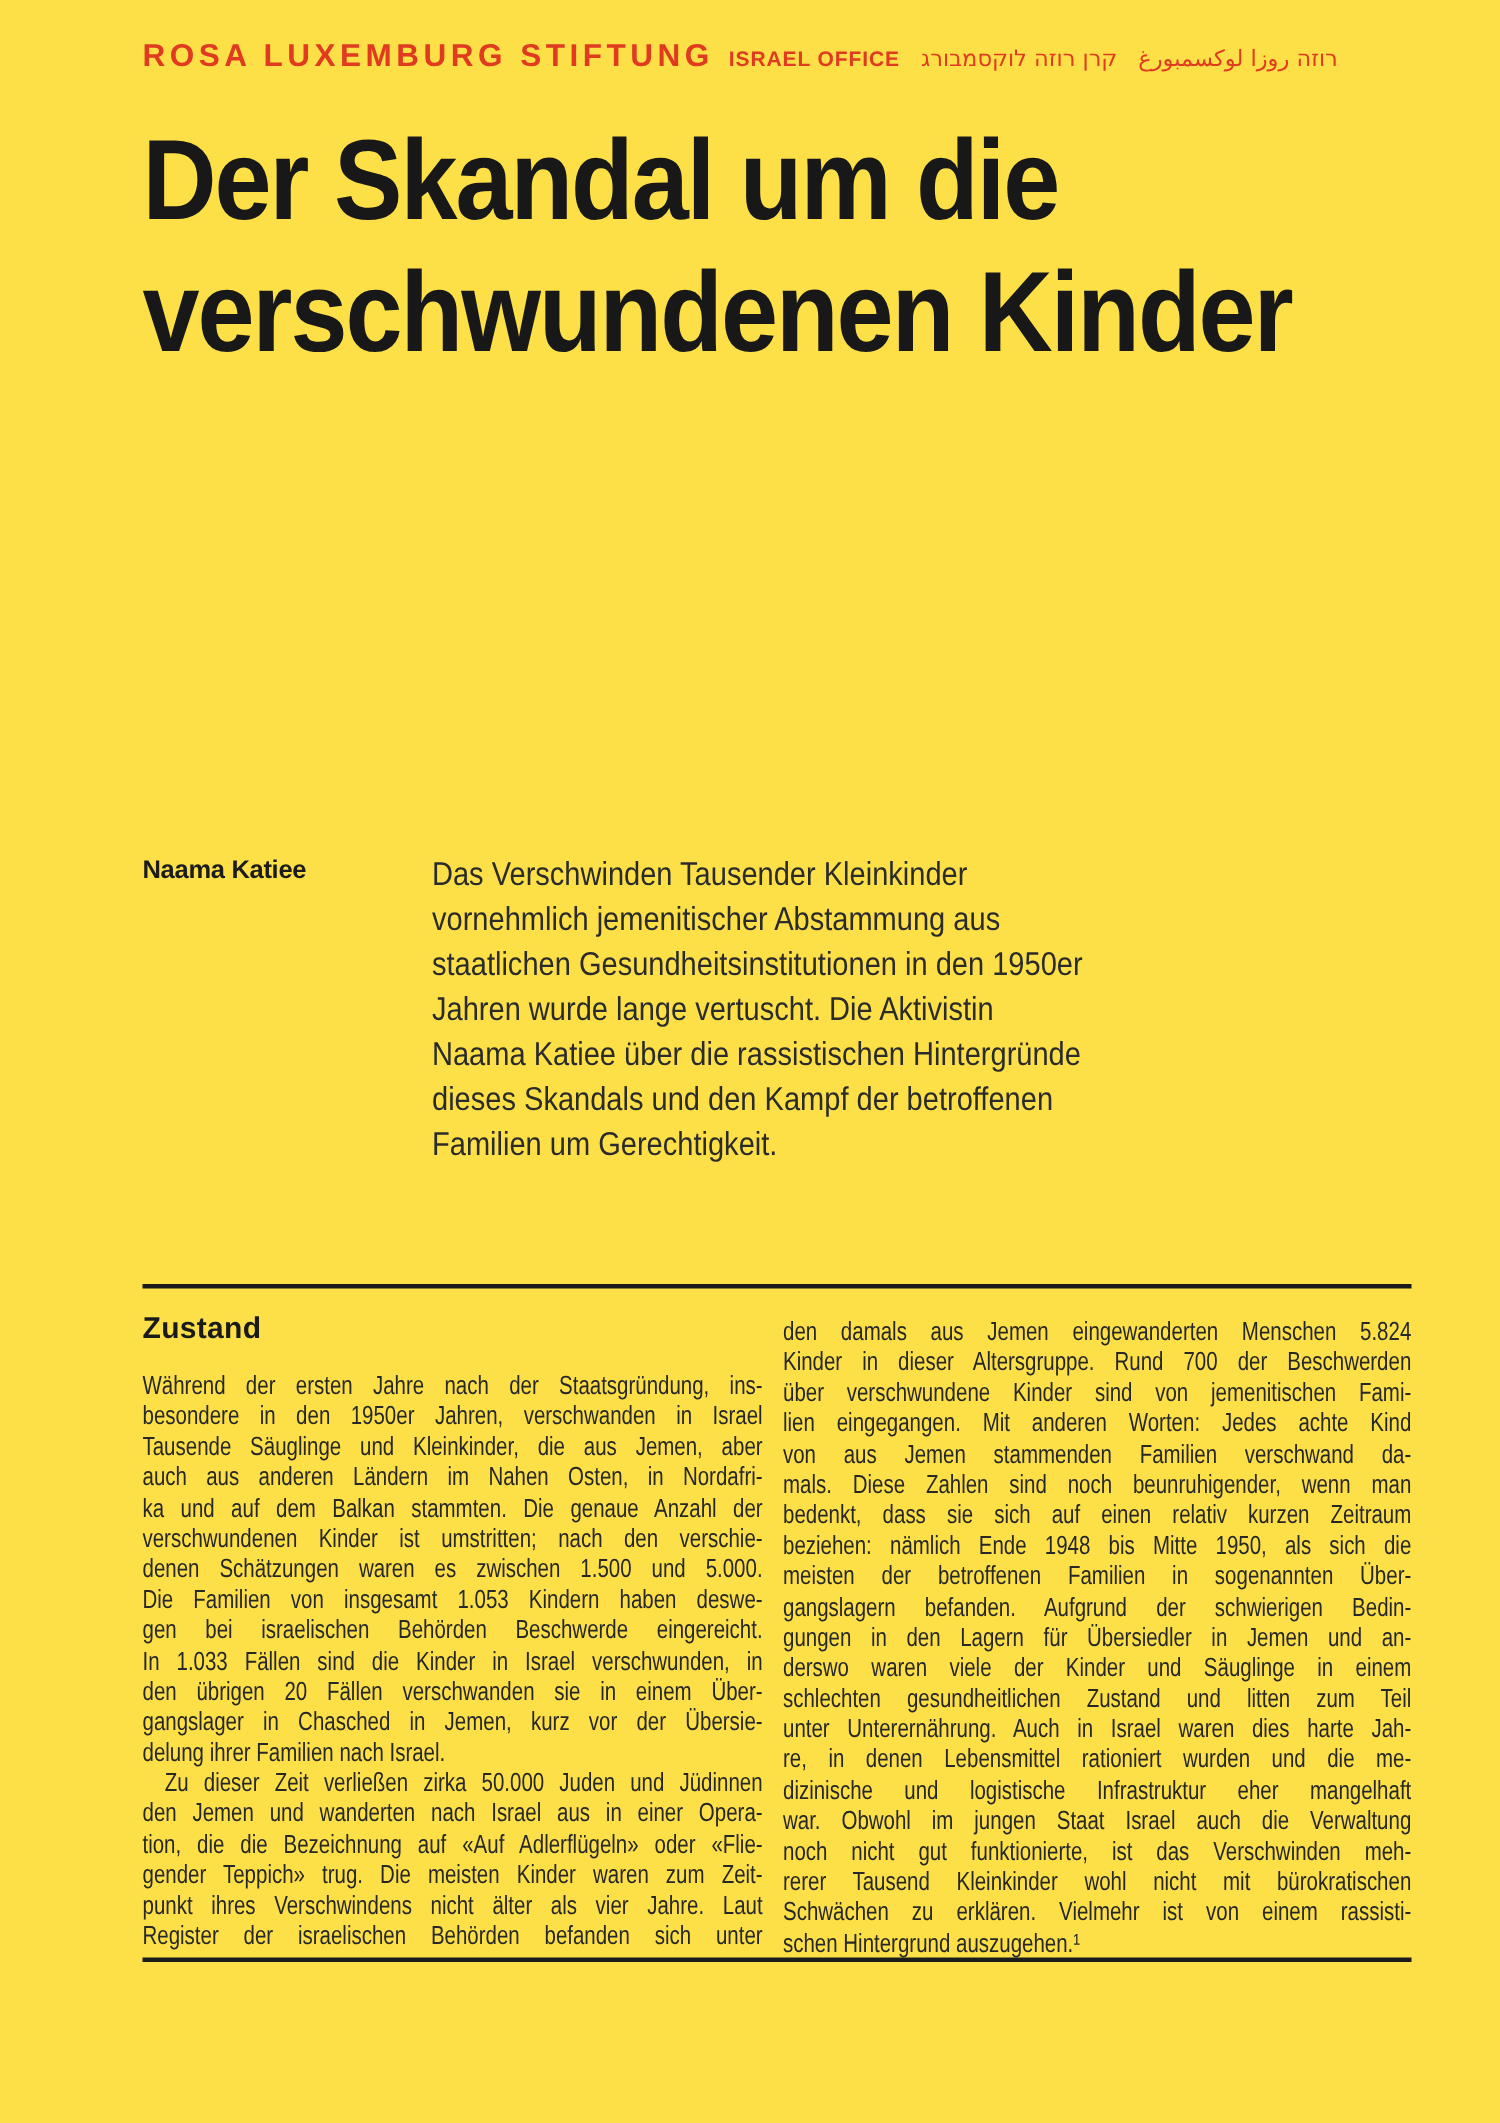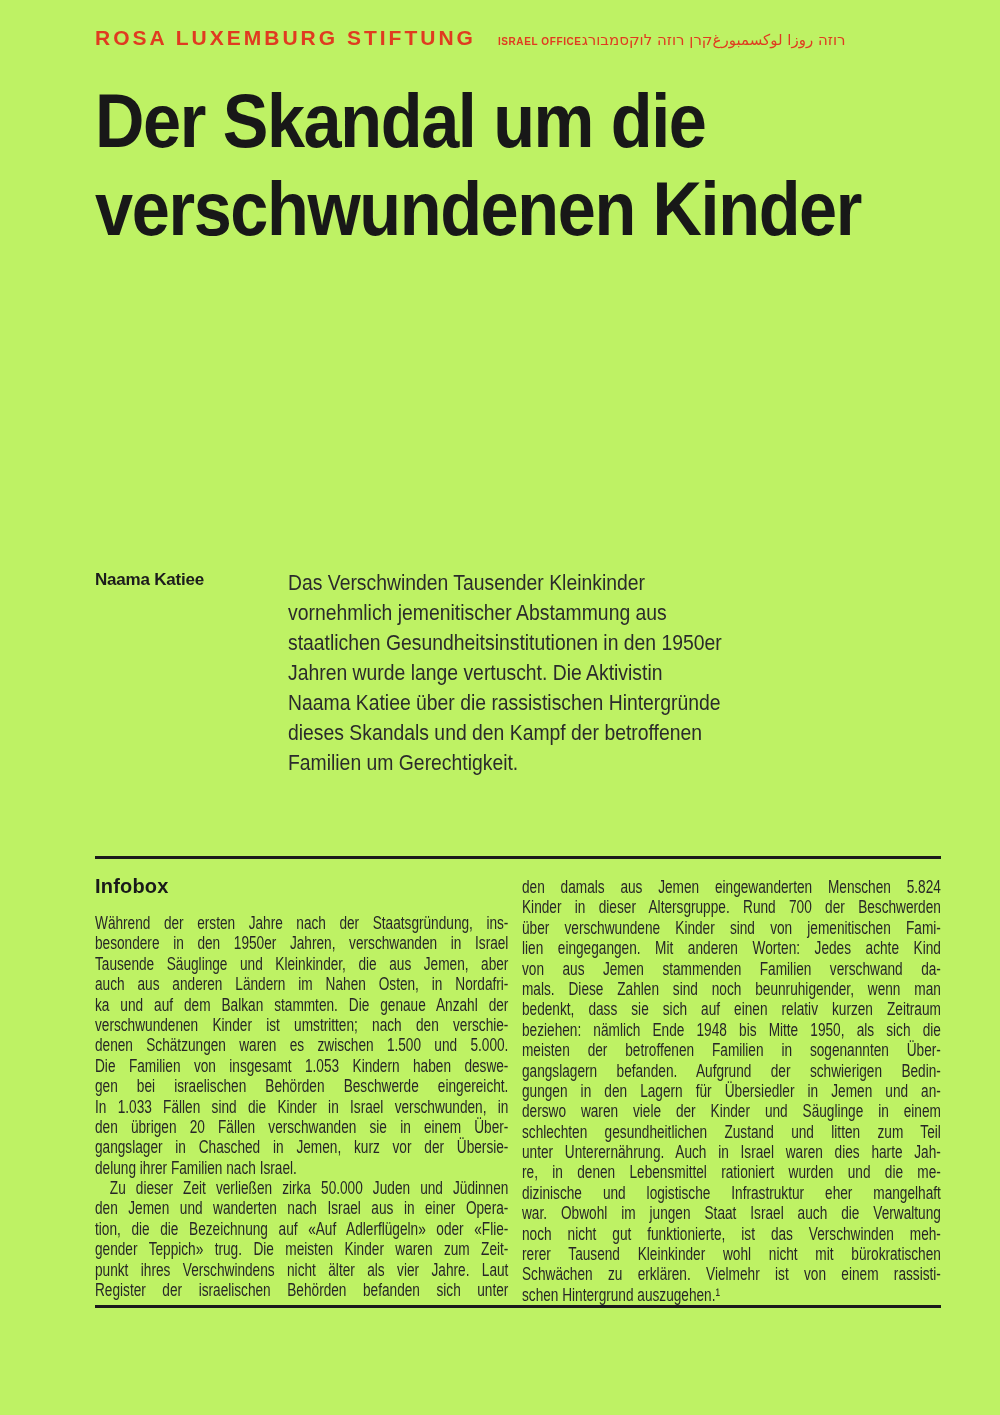--- a/index.html
+++ b/index.html
@@ -1,39 +1,39 @@
 <!DOCTYPE html>
 <html lang="de" style="--brand: #e03b20;"><head>
 <meta charset="utf-8">
 <style>
   html,body{margin:0;padding:0;background:#e9e9e9;}
   .page{
     position:relative;
     width:1000px;height:1415px;
     margin:0 auto;
-    background:#bef264;
+    background:#fde047;
     font-family:"Liberation Sans",sans-serif;
     color:#262626;
     overflow:hidden;
   }
   
   .masthead{
     position:absolute;left:95px;top:26px;width:860px;
     display:flex;align-items:baseline;white-space:nowrap;
   }
   .brand{
     color:var(--brand,#e03b20);
     font-size:21px;font-weight:800;letter-spacing:3px;
   }
   .office{
-    margin-left:22px;color:var(--brand,#e03b20);
-    font-size:10px;font-weight:600;letter-spacing:0.6px;
+    margin-left:10px;color:var(--brand,#e03b20);
+    font-size:14px;font-weight:600;letter-spacing:0.6px;
   }
   .orgname{
-    color:var(--brand,#e03b20);
+    margin-left:14px;color:var(--brand,#e03b20);
     font-size:15px;font-weight:500;
     font-family:"DejaVu Sans",sans-serif;
     unicode-bidi:isolate;
   }
   
   .title{
     position:absolute;left:95px;top:77px;
     font-size:76px;font-weight:700;line-height:88px;letter-spacing:-1.5px;
     color:#181818;white-space:nowrap;
     transform:scale(0.9,1);transform-origin:0 0;
@@ -94,21 +94,21 @@
   <div class="lede">Das Verschwinden Tausender Kleinkinder
 vornehmlich jemenitischer Abstammung aus
 staatlichen Gesundheitsinstitutionen in den 1950er
 Jahren wurde lange vertuscht. Die Aktivistin
 Naama Katiee über die rassistischen Hintergründe
 dieses Skandals und den Kampf der betroffenen
 Familien um Gerechtigkeit.</div>
 
   <div class="rule top"></div>
 
-  <div class="infobox-heading">Infobox</div>
+  <div class="infobox-heading">Zustand</div>
 
   <div class="col left">
       <div class="jline">Während der ersten Jahre nach der Staatsgründung, ins-</div>
       <div class="jline">besondere in den 1950er Jahren, verschwanden in Israel</div>
       <div class="jline">Tausende Säuglinge und Kleinkinder, die aus Jemen, aber</div>
       <div class="jline">auch aus anderen Ländern im Nahen Osten, in Nordafri-</div>
       <div class="jline">ka und auf dem Balkan stammten. Die genaue Anzahl der</div>
       <div class="jline">verschwundenen Kinder ist umstritten; nach den verschie-</div>
       <div class="jline">denen Schätzungen waren es zwischen 1.500 und 5.000.</div>
       <div class="jline">Die Familien von insgesamt 1.053 Kindern haben deswe-</div>

